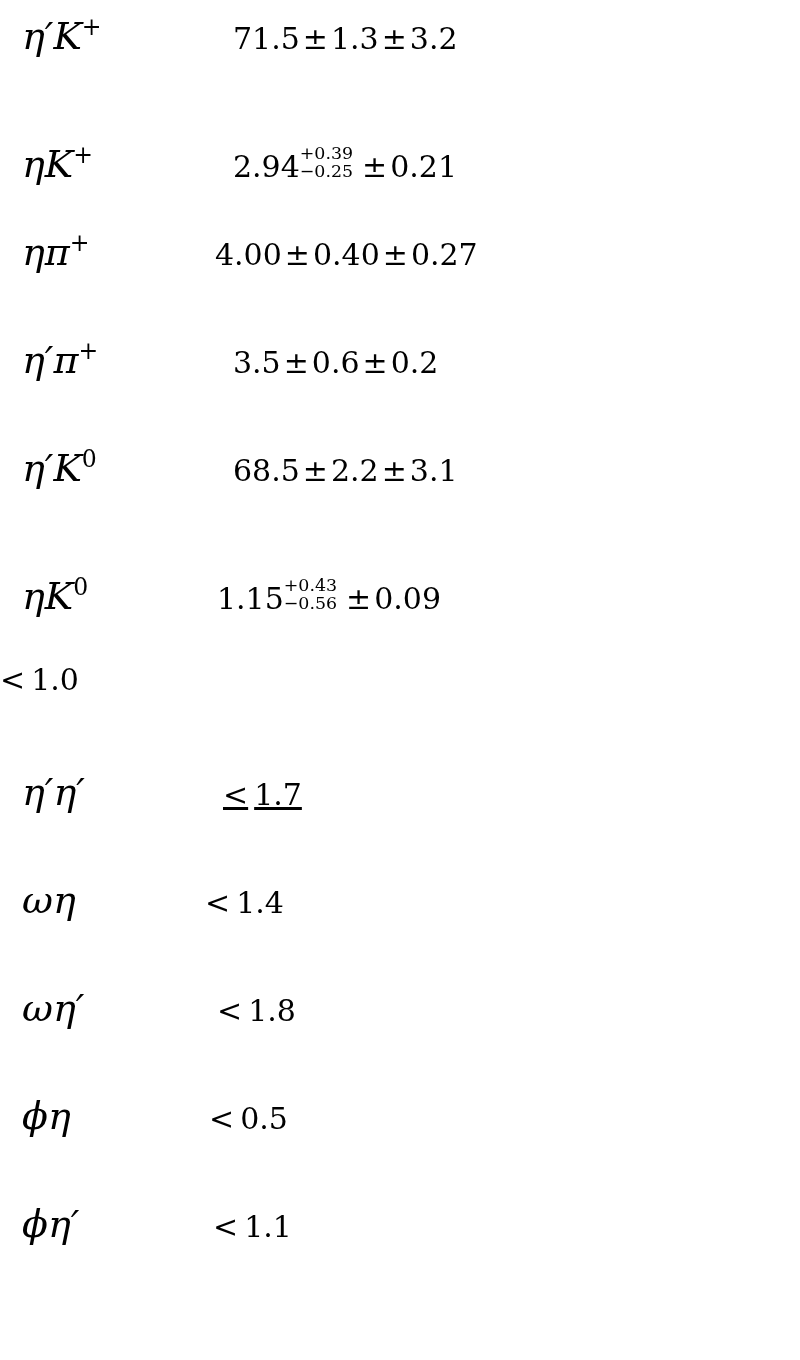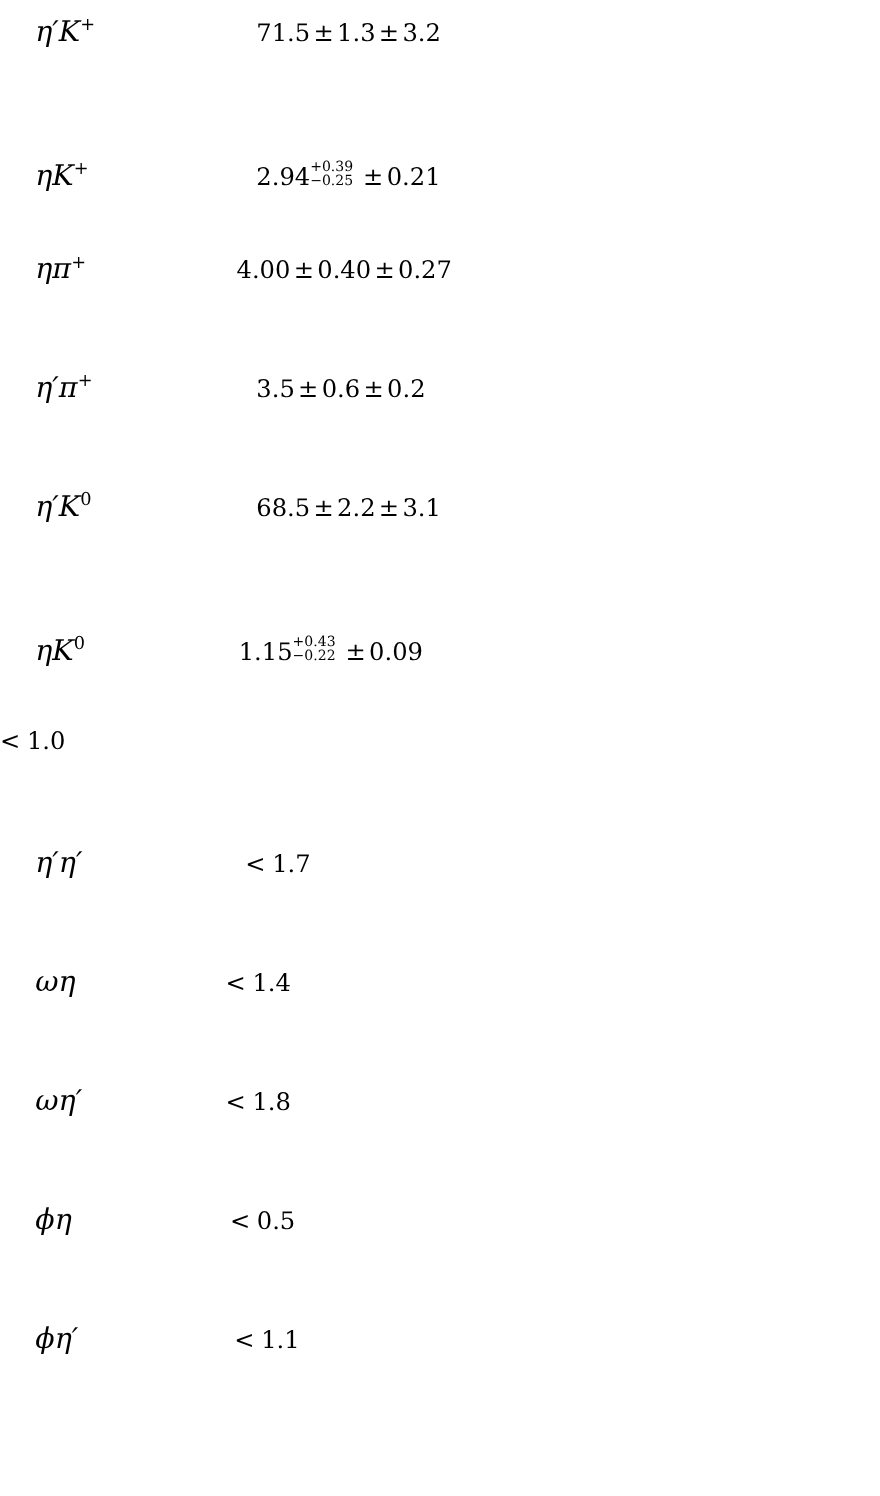--- a/index.html
+++ b/index.html
@@ -19,29 +19,29 @@
     padding-top: 14px;
     box-sizing: border-box;
   }
   .row {
     display: flex;
     align-items: baseline;
     height: 108px;
   }
   .cell-mode {
     width: 205px;
-    padding-left: 32px;
+    padding-left: 22px;
     box-sizing: border-box;
-    font-size: 26px;
+    font-size: 38px;
     font-style: italic;
     white-space: nowrap;
   }
   .cell-value {
     flex: 1;
-    font-size: 22px;
+    font-size: 30px;
     white-space: nowrap;
     text-align: left;
   }
   .val-inner {
     display: inline-block;
   }
 
   .mi { font-style: italic; font-family: "DejaVu Serif", "Liberation Serif", serif; }
   .prime { font-style: italic; }
   sup.sup {
@@ -87,36 +87,36 @@
     <div class="row">
       <div class="cell-mode"><span class="mi">η</span><span class="prime">′</span><span class="mi">π</span><sup class="sup">+</sup></div>
       <div class="cell-value"><span class="val-inner" style="margin-left: 28px;"><span class="num">3.5</span><span class="pm">±</span><span class="num">0.6</span><span class="pm">±</span><span class="num">0.2</span></span></div>
     </div>
     <div class="row">
       <div class="cell-mode"><span class="mi">η</span><span class="prime">′</span><span class="mi">K</span><sup class="sup">0</sup></div>
       <div class="cell-value"><span class="val-inner" style="margin-left: 28px;"><span class="num">68.5</span><span class="pm">±</span><span class="num">2.2</span><span class="pm">±</span><span class="num">3.1</span></span></div>
     </div>
     <div class="row">
       <div class="cell-mode"><span class="mi">η</span><span class="mi">K</span><sup class="sup">0</sup></div>
-      <div class="cell-value"><span class="val-inner" style="margin-left: 12px;"><span class="num">1.15</span><span class="errstack"><span class="up">+0.43</span><span class="dn">−0.22</span></span><span class="spacer"></span><span class="pm">±</span><span class="num">0.09</span></span></div>
+      <div class="cell-value"><span class="val-inner" style="margin-left: 12px;"><span class="num">1.15</span><span class="errstack"><span class="up">+0.43</span><span class="dn">−0.56</span></span><span class="spacer"></span><span class="pm">±</span><span class="num">0.09</span></span></div>
     </div>
     <div class="row">
       <div class="cell-value"><span class="val-inner" style="margin-left: 0px;"><span class="lt">&lt;</span><span class="num">1.0</span></span></div>
     </div>
     <div class="row">
       <div class="cell-mode"><span class="mi">η</span><span class="prime">′</span><span class="mi">η</span><span class="prime">′</span></div>
-      <div class="cell-value"><span class="val-inner" style="margin-left: 18px;"><span class="lt">&lt;</span><span class="num">1.7</span></span></div>
+      <div class="cell-value"><span class="val-inner" style="margin-left: 18px; text-decoration: underline;"><span class="lt">&lt;</span><span class="num">1.7</span></span></div>
     </div>
     <div class="row">
       <div class="cell-mode"><span class="mi">ω</span><span class="mi">η</span></div>
       <div class="cell-value"><span class="val-inner" style="margin-left: 0px;"><span class="lt">&lt;</span><span class="num">1.4</span></span></div>
     </div>
     <div class="row">
       <div class="cell-mode"><span class="mi">ω</span><span class="mi">η</span><span class="prime">′</span></div>
-      <div class="cell-value"><span class="val-inner" style="margin-left: 0;"><span class="lt">&lt;</span><span class="num">1.8</span></span></div>
+      <div class="cell-value"><span class="val-inner" style="margin-left: 12px;"><span class="lt">&lt;</span><span class="num">1.8</span></span></div>
     </div>
     <div class="row">
       <div class="cell-mode"><span class="mi">ϕ</span><span class="mi">η</span></div>
       <div class="cell-value"><span class="val-inner" style="margin-left: 4px;"><span class="lt">&lt;</span><span class="num">0.5</span></span></div>
     </div>
     <div class="row">
       <div class="cell-mode"><span class="mi">ϕ</span><span class="mi">η</span><span class="prime">′</span></div>
       <div class="cell-value"><span class="val-inner" style="margin-left: 8px;"><span class="lt">&lt;</span><span class="num">1.1</span></span></div>
     </div>
   </div>

